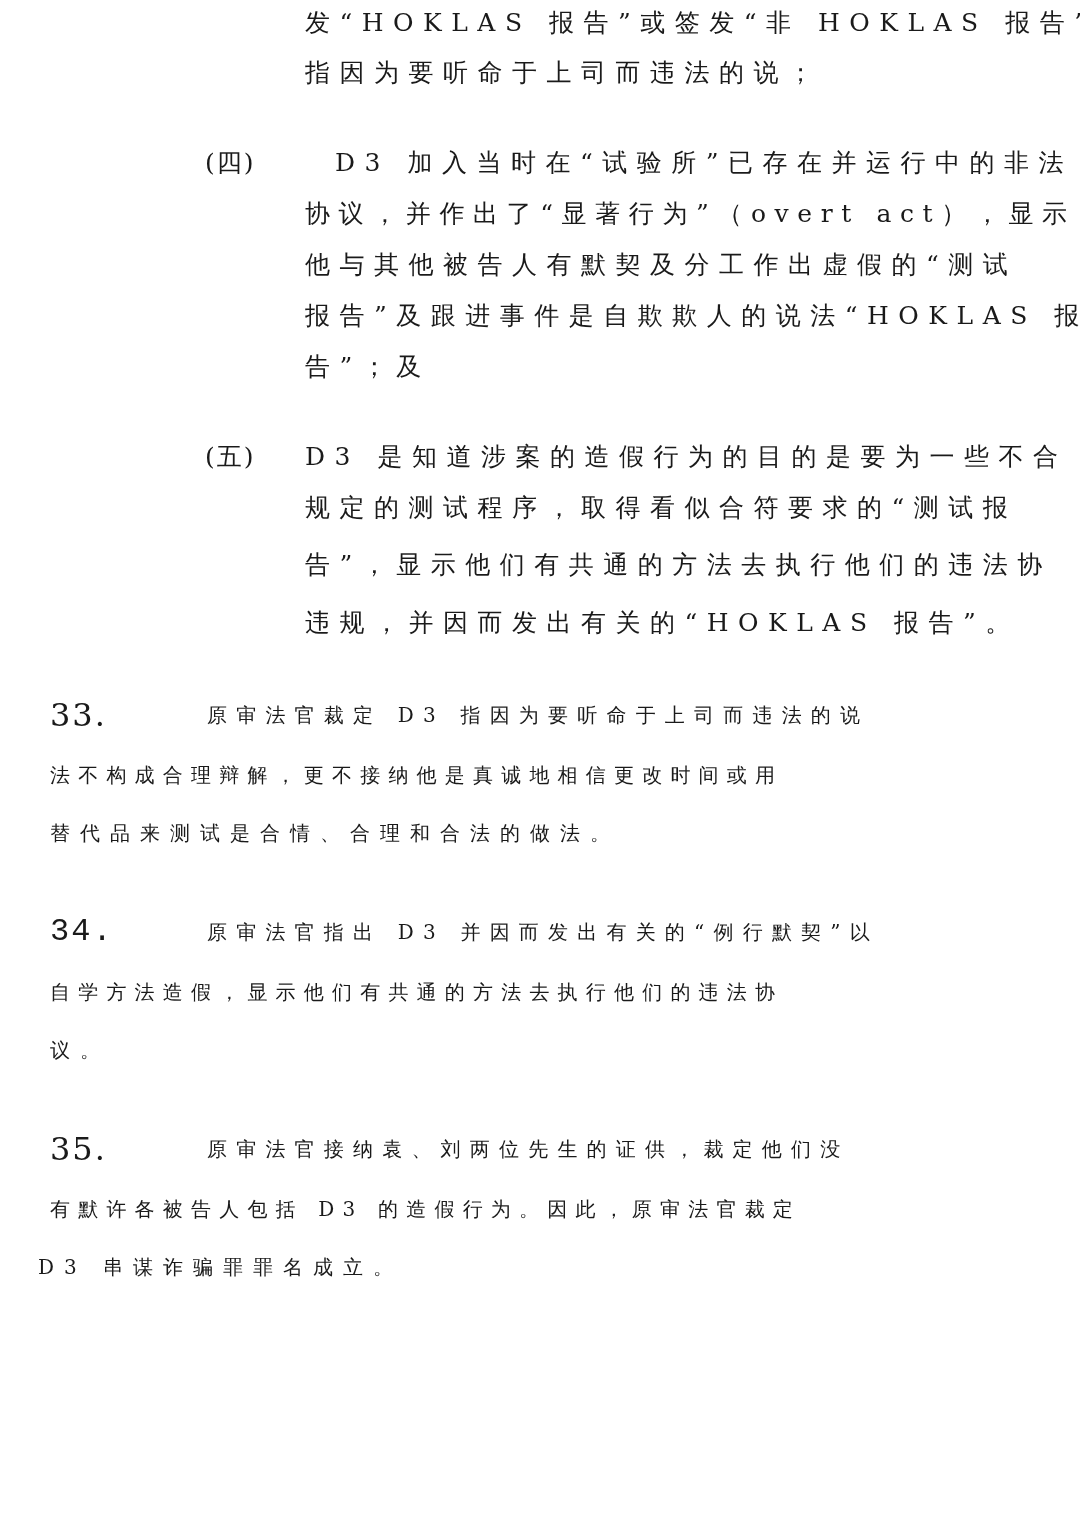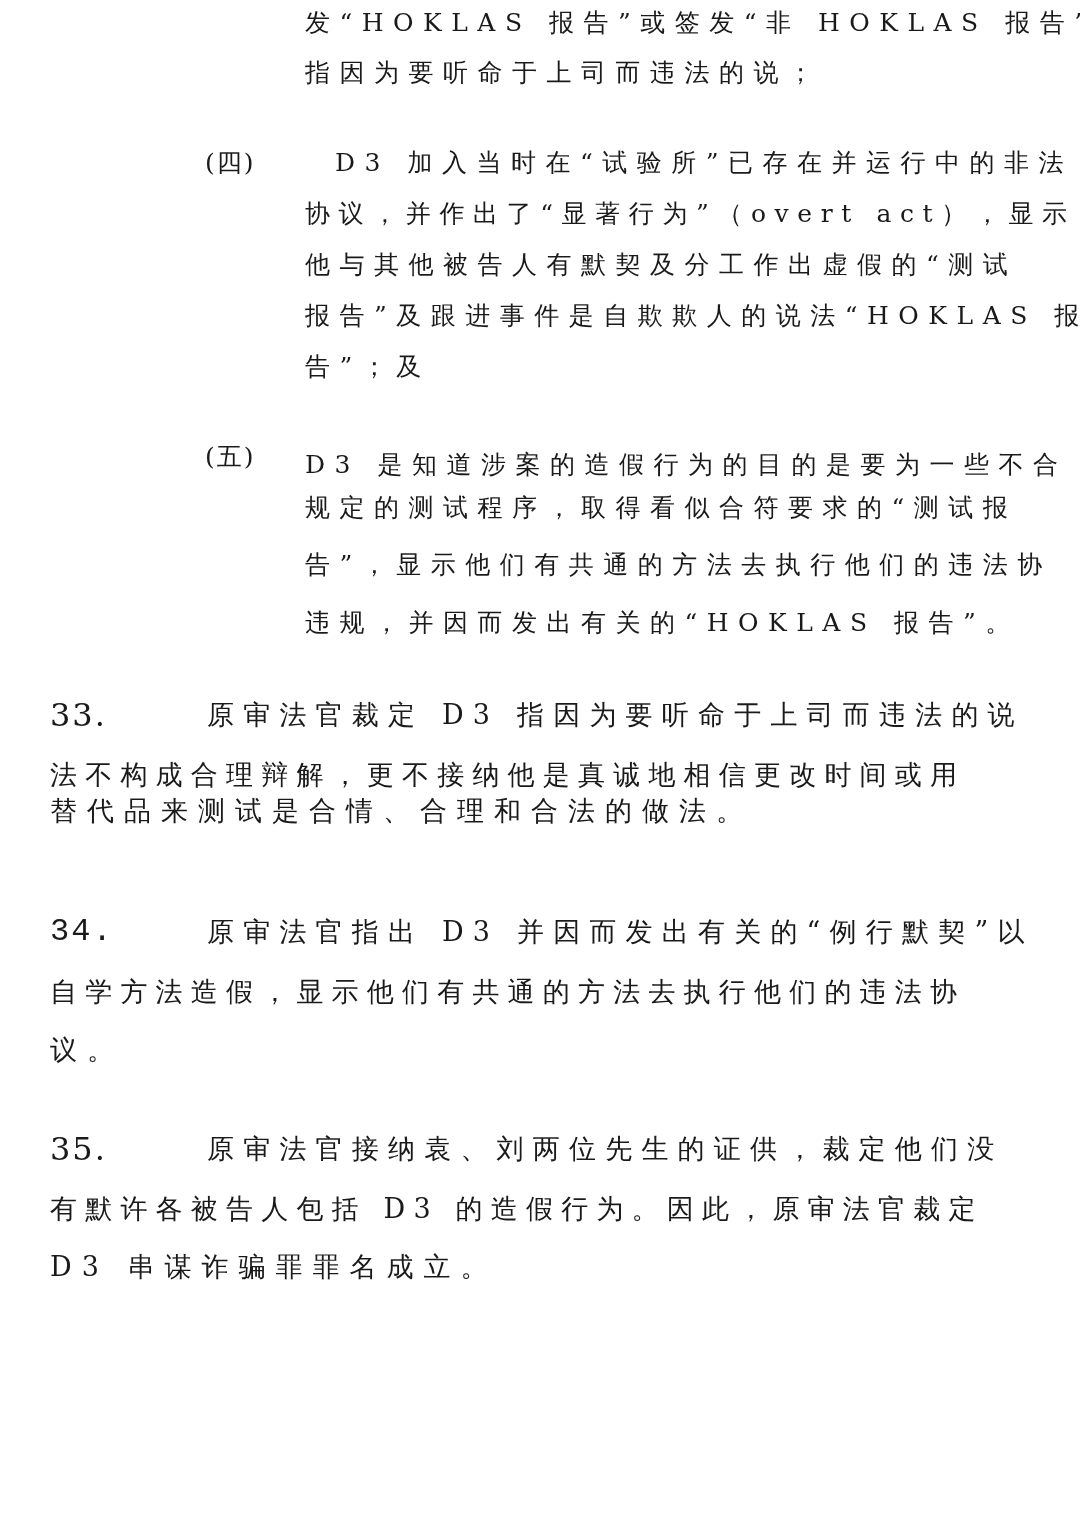--- a/index.html
+++ b/index.html
@@ -32,21 +32,21 @@
     .para-num {
       position: absolute;
       white-space: nowrap;
       font-size: 32px;
       line-height: 30px;
       letter-spacing: 2px;
     }
     .main-line {
       position: absolute;
       white-space: nowrap;
-      font-size: 27px;
+      font-size: 20px;
       line-height: 30px;
       letter-spacing: 10px;
     }
   </style>
 </head>
 <body>
 
 <div>
 
   <div>
@@ -58,40 +58,40 @@
     <div class="sub-num" style="left:205px; top:148px;">(四)</div>
     <div class="line" style="left:305px; top:148px;margin-left:30px;">D3 加入当时在“试验所”已存在并运行中的非法</div>
     <div class="line" style="left:305px; top:199px; letter-spacing:8.6px;">协议，并作出了“显著行为”（overt act），显示</div>
     <div class="line" style="left:305px; top:250px;">他与其他被告人有默契及分工作出虚假的“测试</div>
     <div class="line" style="left:305px; top:301px;">报告”及跟进事件是自欺欺人的说法“HOKLAS 报</div>
     <div class="line" style="left:305px; top:352px;">告”；及</div>
   </div>
 
   <div>
     <div class="sub-num" style="left:205px; top:442px;">(五)</div>
-    <div class="line" style="left:305px; top:442px;margin-top:8px;">D3 是知道涉案的造假行为的目的是要为一些不合</div>
+    <div class="line" style="left:305px; top:442px;">D3 是知道涉案的造假行为的目的是要为一些不合</div>
     <div class="line" style="left:305px; top:493px;">规定的测试程序，取得看似合符要求的“测试报</div>
     <div class="line" style="left:305px; top:550px;">告”，显示他们有共通的方法去执行他们的违法协</div>
     <div class="line" style="left:305px; top:608px;">违规，并因而发出有关的“HOKLAS 报告”。</div>
   </div>
 
   <div>
     <div class="para-num" style="left:50px; top:700px;">33.</div>
     <div class="main-line" style="left:207px; top:700px; letter-spacing:9.2px;">原审法官裁定 D3 指因为要听命于上司而违法的说</div>
     <div class="main-line" style="left:50px; top:760px; letter-spacing:8.2px;">法不构成合理辩解，更不接纳他是真诚地相信更改时间或用</div>
-    <div class="main-line" style="left:50px; top:796px;">替代品来测试是合情、合理和合法的做法。</div>
+    <div class="main-line" style="left:50px; top:818px;">替代品来测试是合情、合理和合法的做法。</div>
   </div>
 
   <div>
     <div class="para-num" style="left:50px; top:917px;font-family:Liberation Mono, monospace;">34.</div>
     <div class="main-line" style="left:207px; top:917px; letter-spacing:9.2px;">原审法官指出 D3 并因而发出有关的“例行默契”以</div>
     <div class="main-line" style="left:50px; top:977px; letter-spacing:8.2px;">自学方法造假，显示他们有共通的方法去执行他们的违法协</div>
     <div class="main-line" style="left:50px; top:1035px;">议。</div>
   </div>
 
   <div>
     <div class="para-num" style="left:50px; top:1134px;">35.</div>
     <div class="main-line" style="left:207px; top:1134px; letter-spacing:9.2px;">原审法官接纳袁、刘两位先生的证供，裁定他们没</div>
     <div class="main-line" style="left:50px; top:1194px; letter-spacing:8.2px;">有默许各被告人包括 D3 的造假行为。因此，原审法官裁定</div>
-    <div class="main-line" style="left:50px; top:1252px;">D3 串谋诈骗罪罪名成立。</div>
+    <div class="main-line" style="left:38px; top:1252px;">D3 串谋诈骗罪罪名成立。</div>
   </div>
 
 </div>
 
 </body></html>

